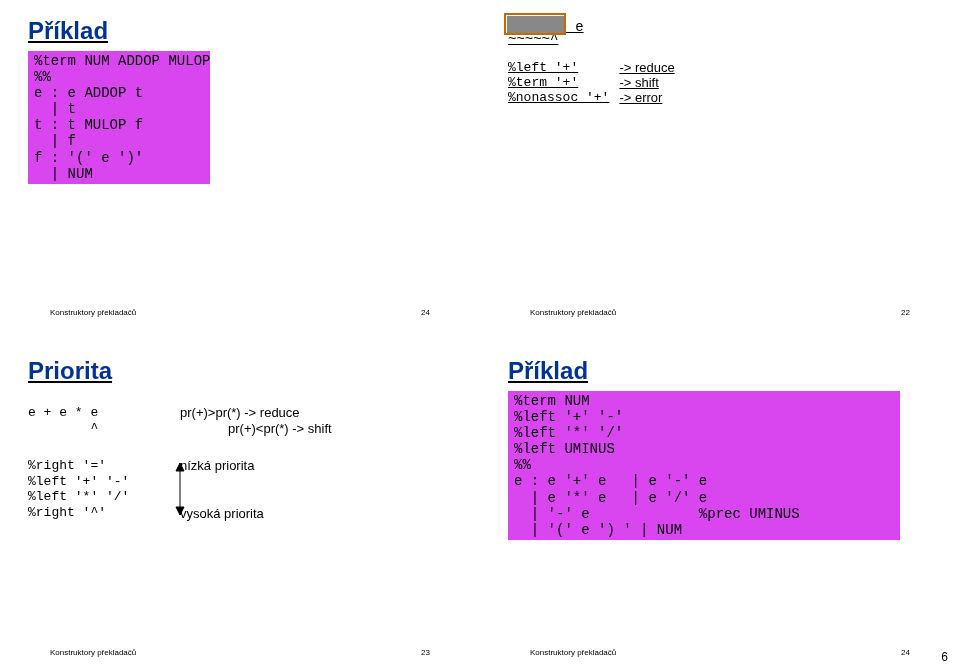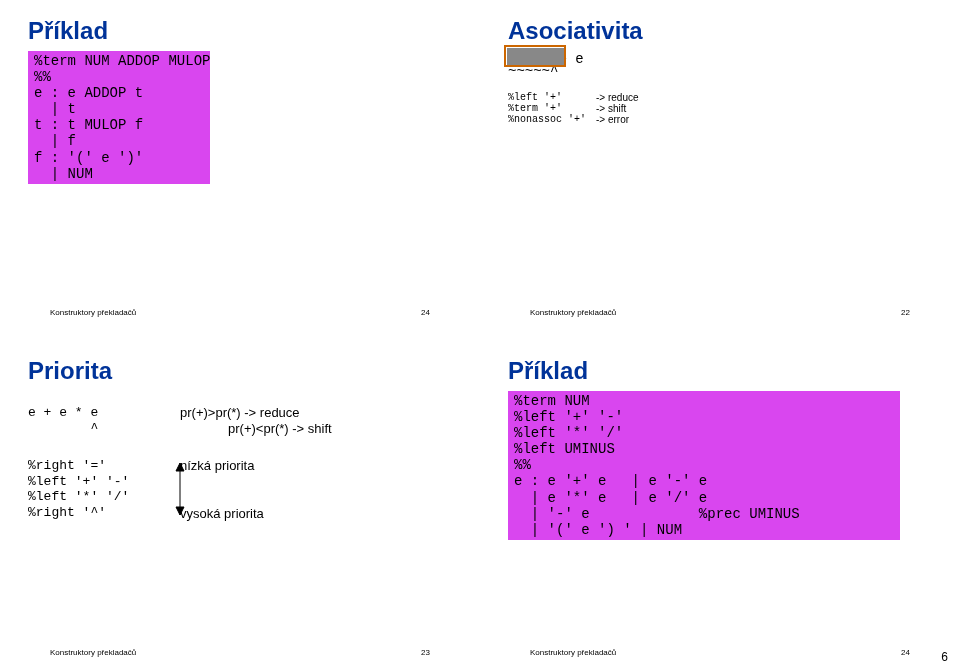--- a/index.html
+++ b/index.html
@@ -9,20 +9,21 @@
     height: 670px;
     font-family: Arial, Helvetica, sans-serif;
     position: relative;
   }
   .slide {
     position: absolute;
     width: 460px;
     height: 320px;
     box-sizing: border-box;
     padding: 8px 18px 8px 18px;
+    text-decoration: underline;
   }
   .s-tl { left: 10px; top: 5px; }
   .s-tr { left: 490px; top: 5px; }
   .s-bl { left: 10px; top: 345px; }
   .s-br { left: 490px; top: 345px; }
   .slide-title {
     color: #003399;
     font-size: 24px;
     font-weight: bold;
     margin: 4px 0 6px 0;
@@ -45,21 +46,21 @@
     bottom: 8px;
     left: 0; right: 0;
     font-size: 8px;
     color: #000;
     display: flex;
     justify-content: space-between;
     padding: 0 40px;
   }
   .footer .num { }
   .assoc-table {
-    font-size: 10px;
+    font-size: 13px;
     border-collapse: collapse;
     margin-top: 2px;
   }
   .assoc-table td { padding: 0 10px 0 0; vertical-align: top;}
   .highlight-box {
     position: absolute;
     border: 2px solid #cc6600;
     pointer-events: none;
   }
   .shadow {
@@ -94,21 +95,20 @@
   | f
 f : '(' e ')'
   | NUM</div>
   <div class="footer">
     <span>Konstruktory překladačů</span>
     <span class="num">24</span>
   </div>
 </div>
 
 <div class="slide s-tr">
-  <div class="slide-title">Asociativita</div>
   <div style="position:relative; margin-top:6px;">
     <div class="mono" style="font-size:14px;">e + e + e</div>
     <div class="mono" style="font-size:14px; line-height:0.9; margin-top:-2px;">~~~~~^</div>
     <div class="highlight-box" style="left:-4px; top:-6px; width:58px; height:18px; z-index:2;"></div>
     <div class="shadow" style="left:-1px; top:-3px; width:58px; height:18px; z-index:1;"></div>
   </div>
   <table class="assoc-table" style="margin-top:14px;">
     <tbody>
         <tr>
       <td class="mono">%left '+'</td>

